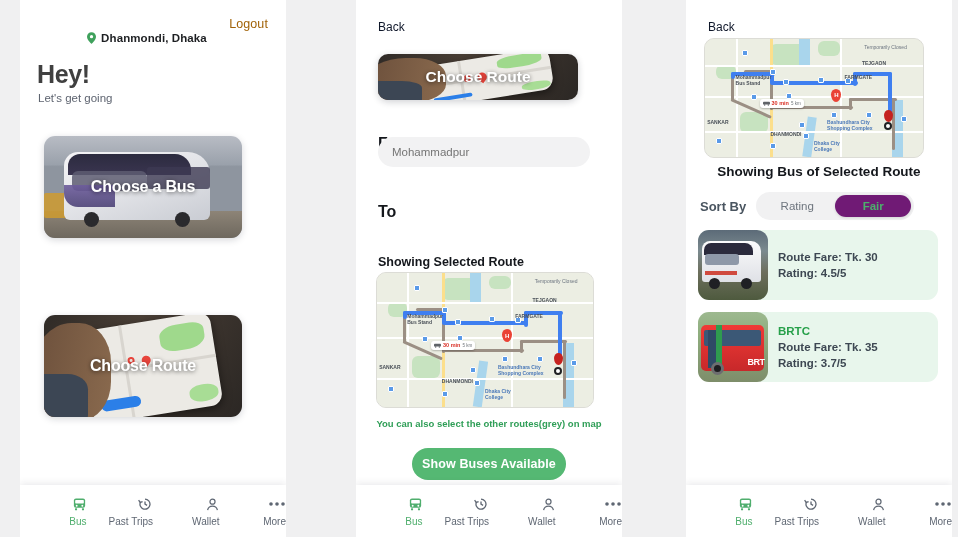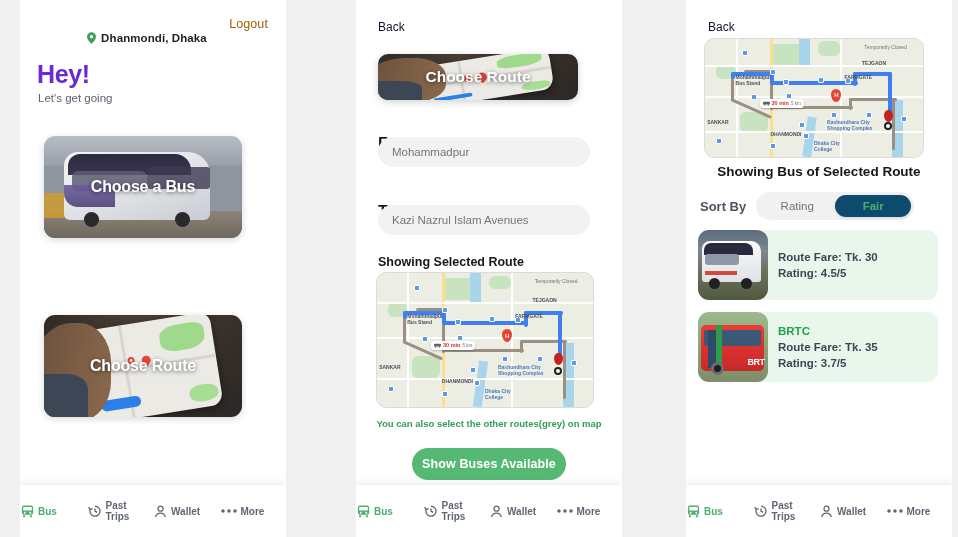--- a/index.html
+++ b/index.html
@@ -29,21 +29,21 @@
     position: absolute; right: 18px; top: 17px;
     font-size: 12.5px; color: #a16207; letter-spacing: .1px;
   }
   .loc-row {
     position: absolute; top: 32px; left: 0; right: 12px;
     display: flex; align-items: center; justify-content: center; gap: 5px;
   }
   .loc-row .pin svg { display: block; }
   .loc-text { font-size: 11.5px; color: #1d1f22; font-weight: 600; letter-spacing: .1px; }
 
-  .hey { position: absolute; left: 17px; top: 60px; font-size: 25px; font-weight: 700; color: #6d28d9; letter-spacing: -.4px; }
+  .hey { position: absolute; left: 17px; top: 60px; font-size: 25px; font-weight: 700; color: #404040; letter-spacing: -.4px; }
   .sub { position: absolute; left: 18px; top: 92px; font-size: 11.5px; color: #5e6470; }
 
   
   .photo-card {
     position: absolute; left: 24px; width: 198px; height: 102px;
     border-radius: 11px; overflow: hidden;
     box-shadow: 0 2px 7px rgba(20,25,40,.17);
   }
   .photo-card .cap {
     position: absolute; left: 0; right: 0; top: 50%; transform: translateY(-50%);
@@ -143,21 +143,21 @@
   #buses-title { position: absolute; left: 0; right: 0; text-align: center; top: 164px; font-size: 13.5px; font-weight: 700; color: #14171c; }
   .sort-row { position: absolute; left: 14px; top: 192px; display: flex; align-items: center; gap: 10px; }
   .sort-label { font-size: 13px; font-weight: 700; color: #4a5560; }
   .seg {
     display: flex; align-items: center; background: #f1f1f2; border-radius: 16px;
     width: 158px; height: 28px; padding: 3px;
   }
   .seg-opt {
     flex: 1; text-align: center; font-size: 11.5px; color: #6e757e; line-height: 22px; border-radius: 13px;
   }
-  .seg-opt.active { background: #0c4a6e; color: #4cb06c; font-weight: 600; box-shadow: 0 1px 3px rgba(0,0,0,.13); }
+  .seg-opt.active { background: #701a75; color: #4cb06c; font-weight: 600; box-shadow: 0 1px 3px rgba(0,0,0,.13); }
 
   .bus-card {
     position: absolute; left: 12px; width: 240px; height: 70px;
     background: #e8f6ec; border-radius: 11px;
   }
   #bus-card-0 { top: 230px; }
   #bus-card-1 { top: 312px; }
   .bus-thumb { position: absolute; left: 0; top: 0; width: 70px; height: 70px; border-radius: 11px; overflow: hidden; }
   .bus-info { position: absolute; left: 80px; top: 0; right: 8px; height: 100%; display: flex; flex-direction: column; justify-content: center; }
   .bus-name { font-size: 11.5px; font-weight: 700; color: #27a04a; line-height: 15px; }
@@ -180,21 +180,21 @@
   .thumb-red .brt { position: absolute; right: 5%; bottom: 22%; font-size: 9px; font-weight: 700; color: #fff; letter-spacing: -.5px; }
   .thumb-red .wheel { position: absolute; bottom: 10%; width: 13px; height: 13px; background: #1d1d20; border-radius: 50%; border: 3px solid #6d6d70; }
   .thumb-red .w1 { left: 18%; }
 
   
   .nav {
     position: absolute; left: 0; right: 0; bottom: 0; height: 52px;
     background: #fff; display: flex; align-items: center;
     box-shadow: 0 -2px 7px rgba(30,35,50,.09);
   }
-  .nav-item { flex: 1; display: flex; flex-direction: row; align-items: center; gap: 3px; font-weight: bold; }
+  .nav-item { flex: 1; display: flex; flex-direction: column; align-items: flex-end; gap: 3px; }
   .nav-label { font-size: 10px; color: #5f6773; }
   .nav-item.active .nav-label { color: #4fae6d; }
   .nav-icon { height: 17px; display: flex; align-items: center; }
 
   
   .mapart { position: absolute; inset: 0; background: #eceee3; }
   .mapart .blk { position: absolute; background: #e3e6d8; }
   .mapart .park { position: absolute; background: #c7e3c0; border-radius: 6px; }
   .mapart .water { position: absolute; background: #a9d5ec; }
   .mapart .rd { position: absolute; background: #ffffff; }
@@ -341,21 +341,20 @@
           <div class="hand"></div>
           <div class="sleeve"></div>
         </div>
         <div class="cap">Choose Route</div>
       </div>
 
       <div class="field-label" id="label-from">From</div>
       <input class="field" id="input-from" readonly="" placeholder="Mohammadpur" style="">
 
       <div class="field-label" id="label-to">To</div>
-      <input class="field" id="input-to" readonly="" placeholder="Kazi Nazrul Islam Avenues" style="">
 
       <div class="sec-title" id="route-sec-title">Showing Selected Route</div>
 
       <div class="map" id="map-route">
         <div class="mapart">
           <div class="blk" style="left:0;top:0;width:100%;height:100%;background:#eceee3;"></div>
           <div class="park" style="left:30%;top:4%;width:16%;height:16%;"></div>
           <div class="park" style="left:52%;top:2%;width:10%;height:10%;"></div>
           <div class="park" style="left:16%;top:62%;width:13%;height:16%;"></div>
           <div class="park" style="left:5%;top:22%;width:9%;height:11%;"></div>

